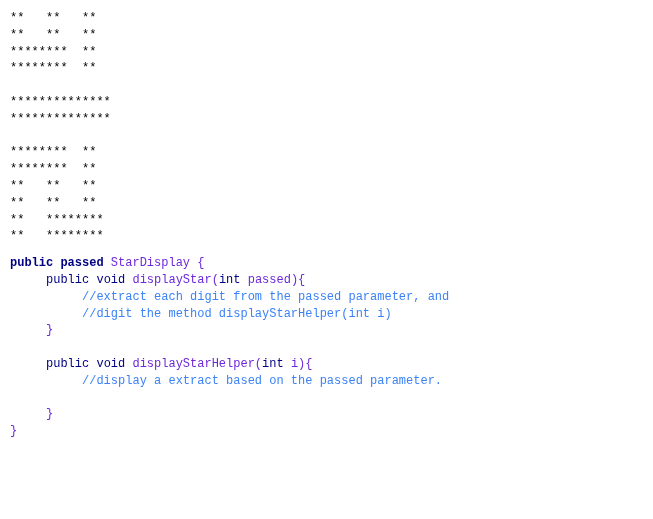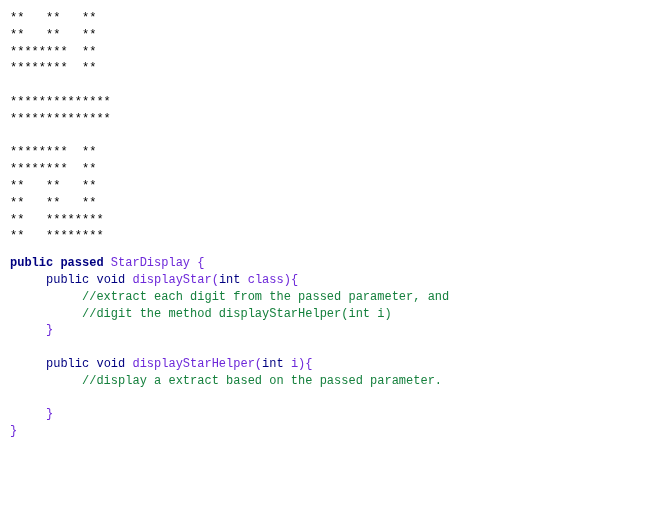--- a/index.html
+++ b/index.html
@@ -27,21 +27,21 @@
     font-weight: bold;
     color: #000080;
   }
   .kw {
     color: #000080;
   }
   .plain {
     color: #6d28d9;
   }
   .comment {
-    color: #15803d;
+    color: #3b82f6;
     margin-top: 37px;
   }
 </style>
 </head>
 <body>
 
 <div class="star-art">**   **   **
 **   **   **
 ********  **
 ********  **
@@ -50,21 +50,21 @@
 **************
 
 ********  **
 ********  **
 **   **   **
 **   **   **
 **   ********
 **   ********</div>
 
 <div class="code-block"><span class="kw-bold">public</span><span class="plain"> </span><span class="kw-bold">passed</span><span class="plain"> StarDisplay {</span>
-     <span class="kw">public</span><span class="plain"> </span><span class="kw">void</span><span class="plain"> displayStar(</span><span class="kw">int</span><span class="plain"> class){</span>
+     <span class="kw">public</span><span class="plain"> </span><span class="kw">void</span><span class="plain"> displayStar(</span><span class="kw">int</span><span class="plain"> passed){</span>
           <span class="comment">//extract each digit from the passed parameter, and</span>
           <span class="comment">//digit the method displayStarHelper(int i)</span>
      <span class="plain">}</span>
 
      <span class="kw">public</span><span class="plain"> </span><span class="kw">void</span><span class="plain"> displayStarHelper(</span><span class="kw">int</span><span class="plain"> i){</span>
           <span class="comment">//display a extract based on the passed parameter.</span>
 
      <span class="plain">}</span>
 <span class="plain">}</span></div>
 

